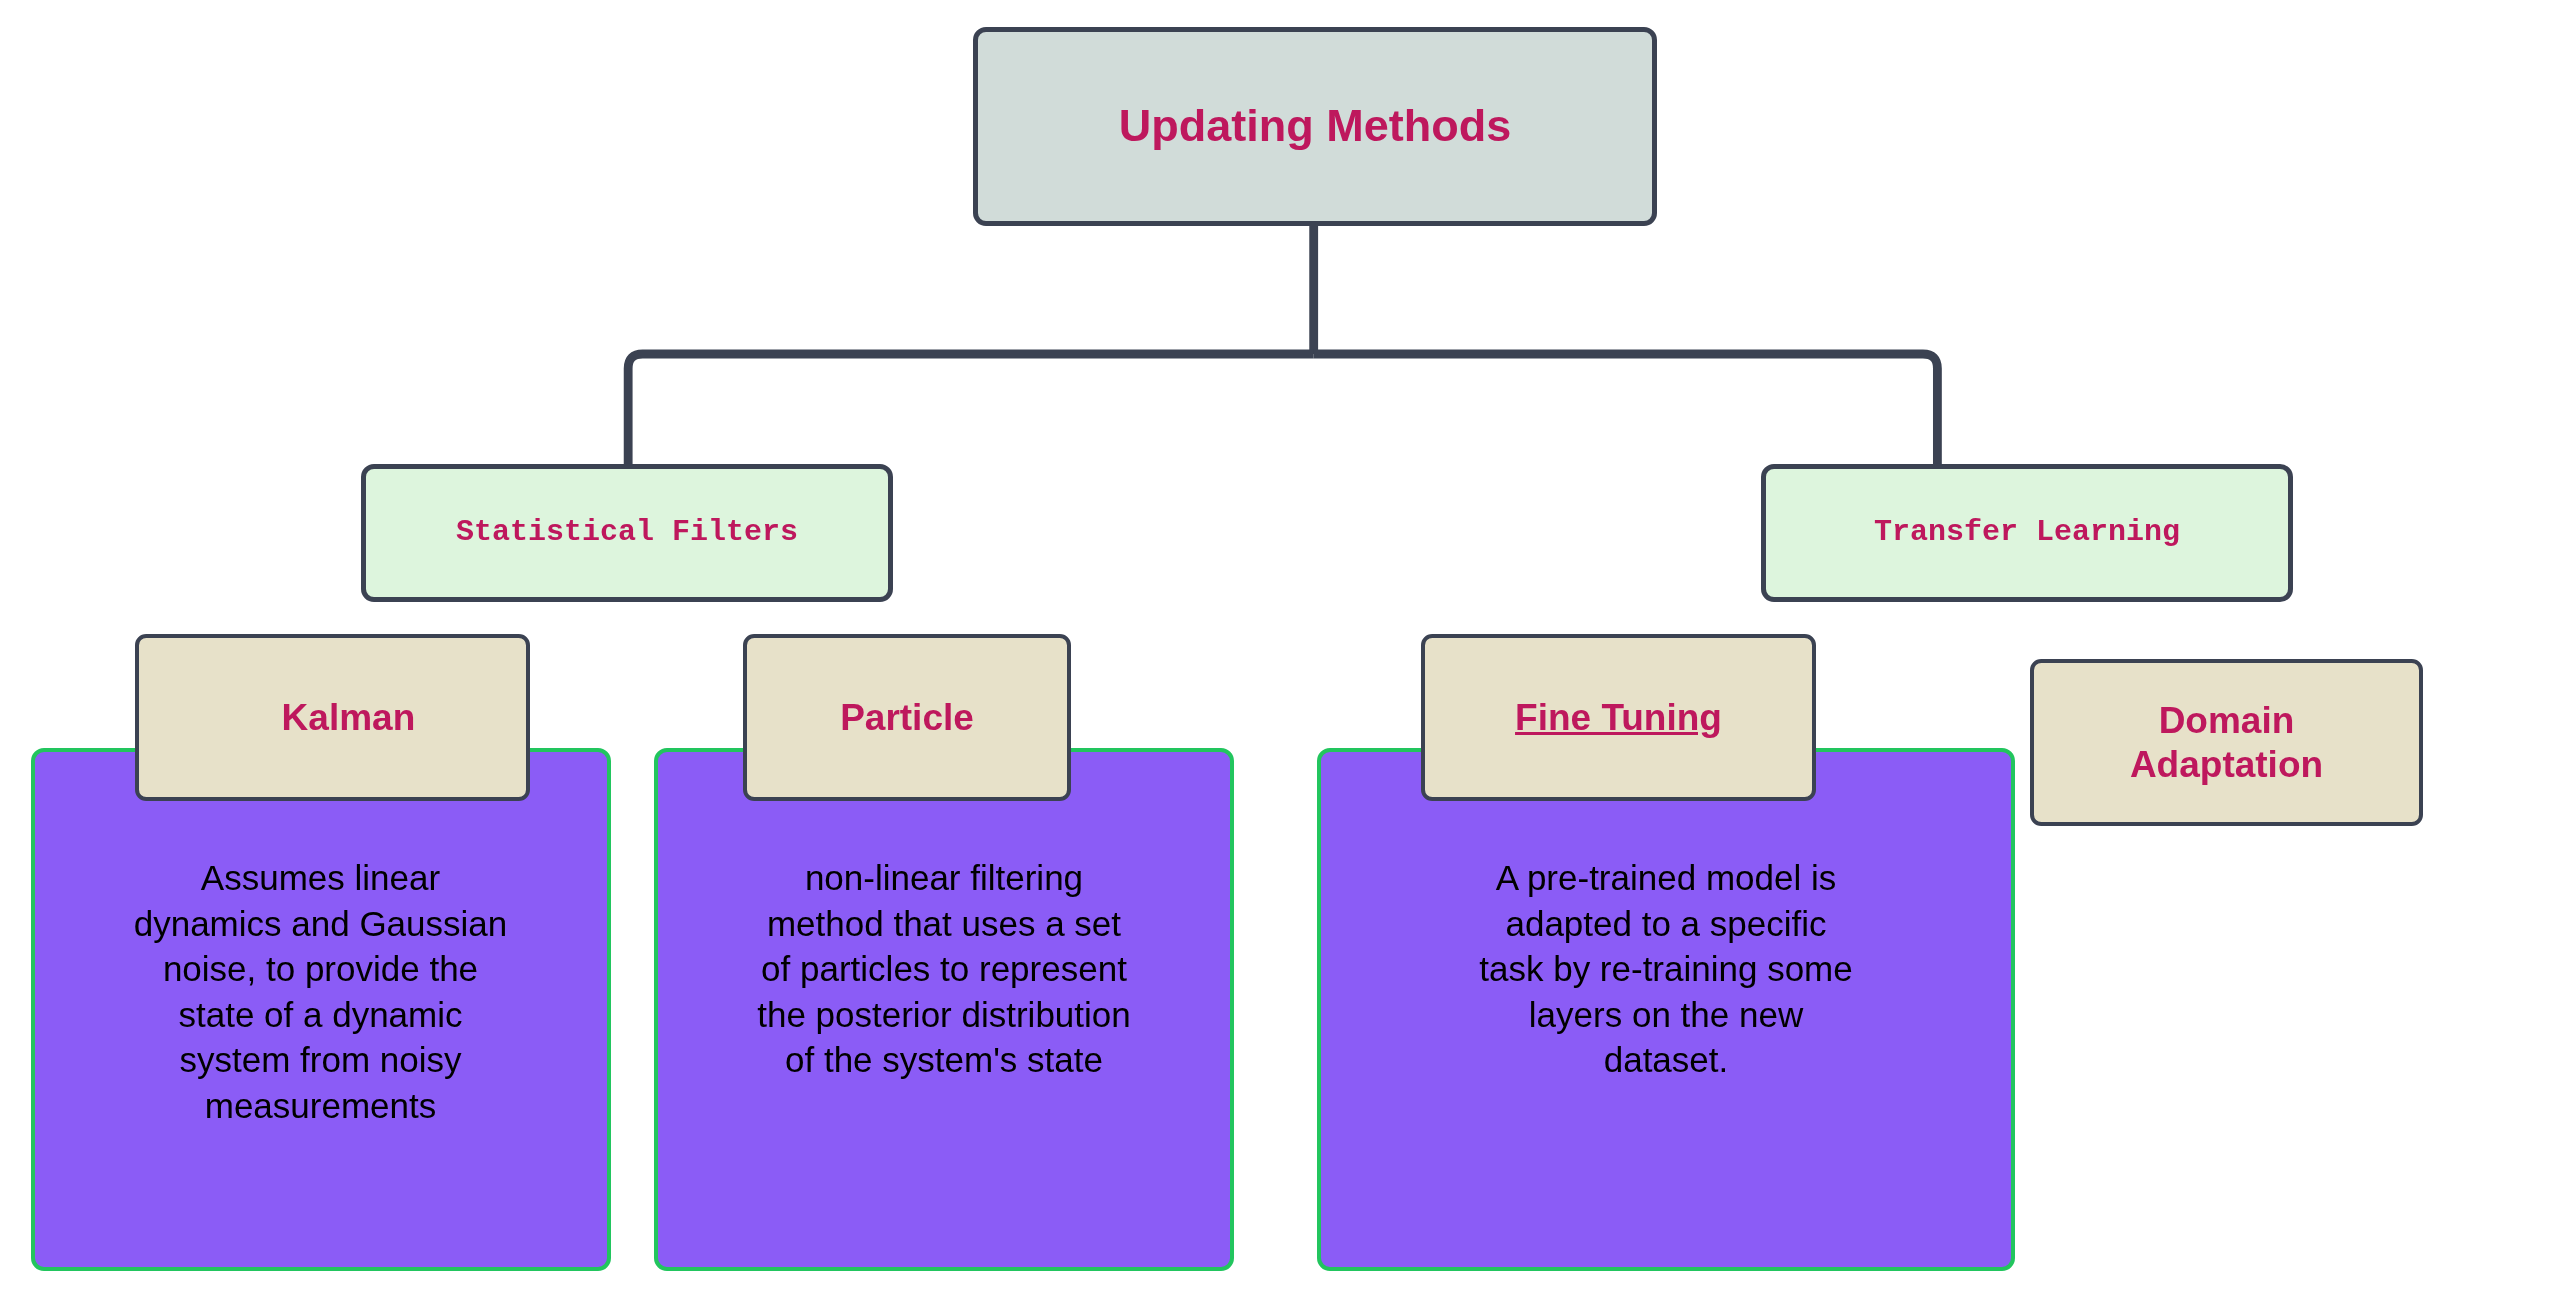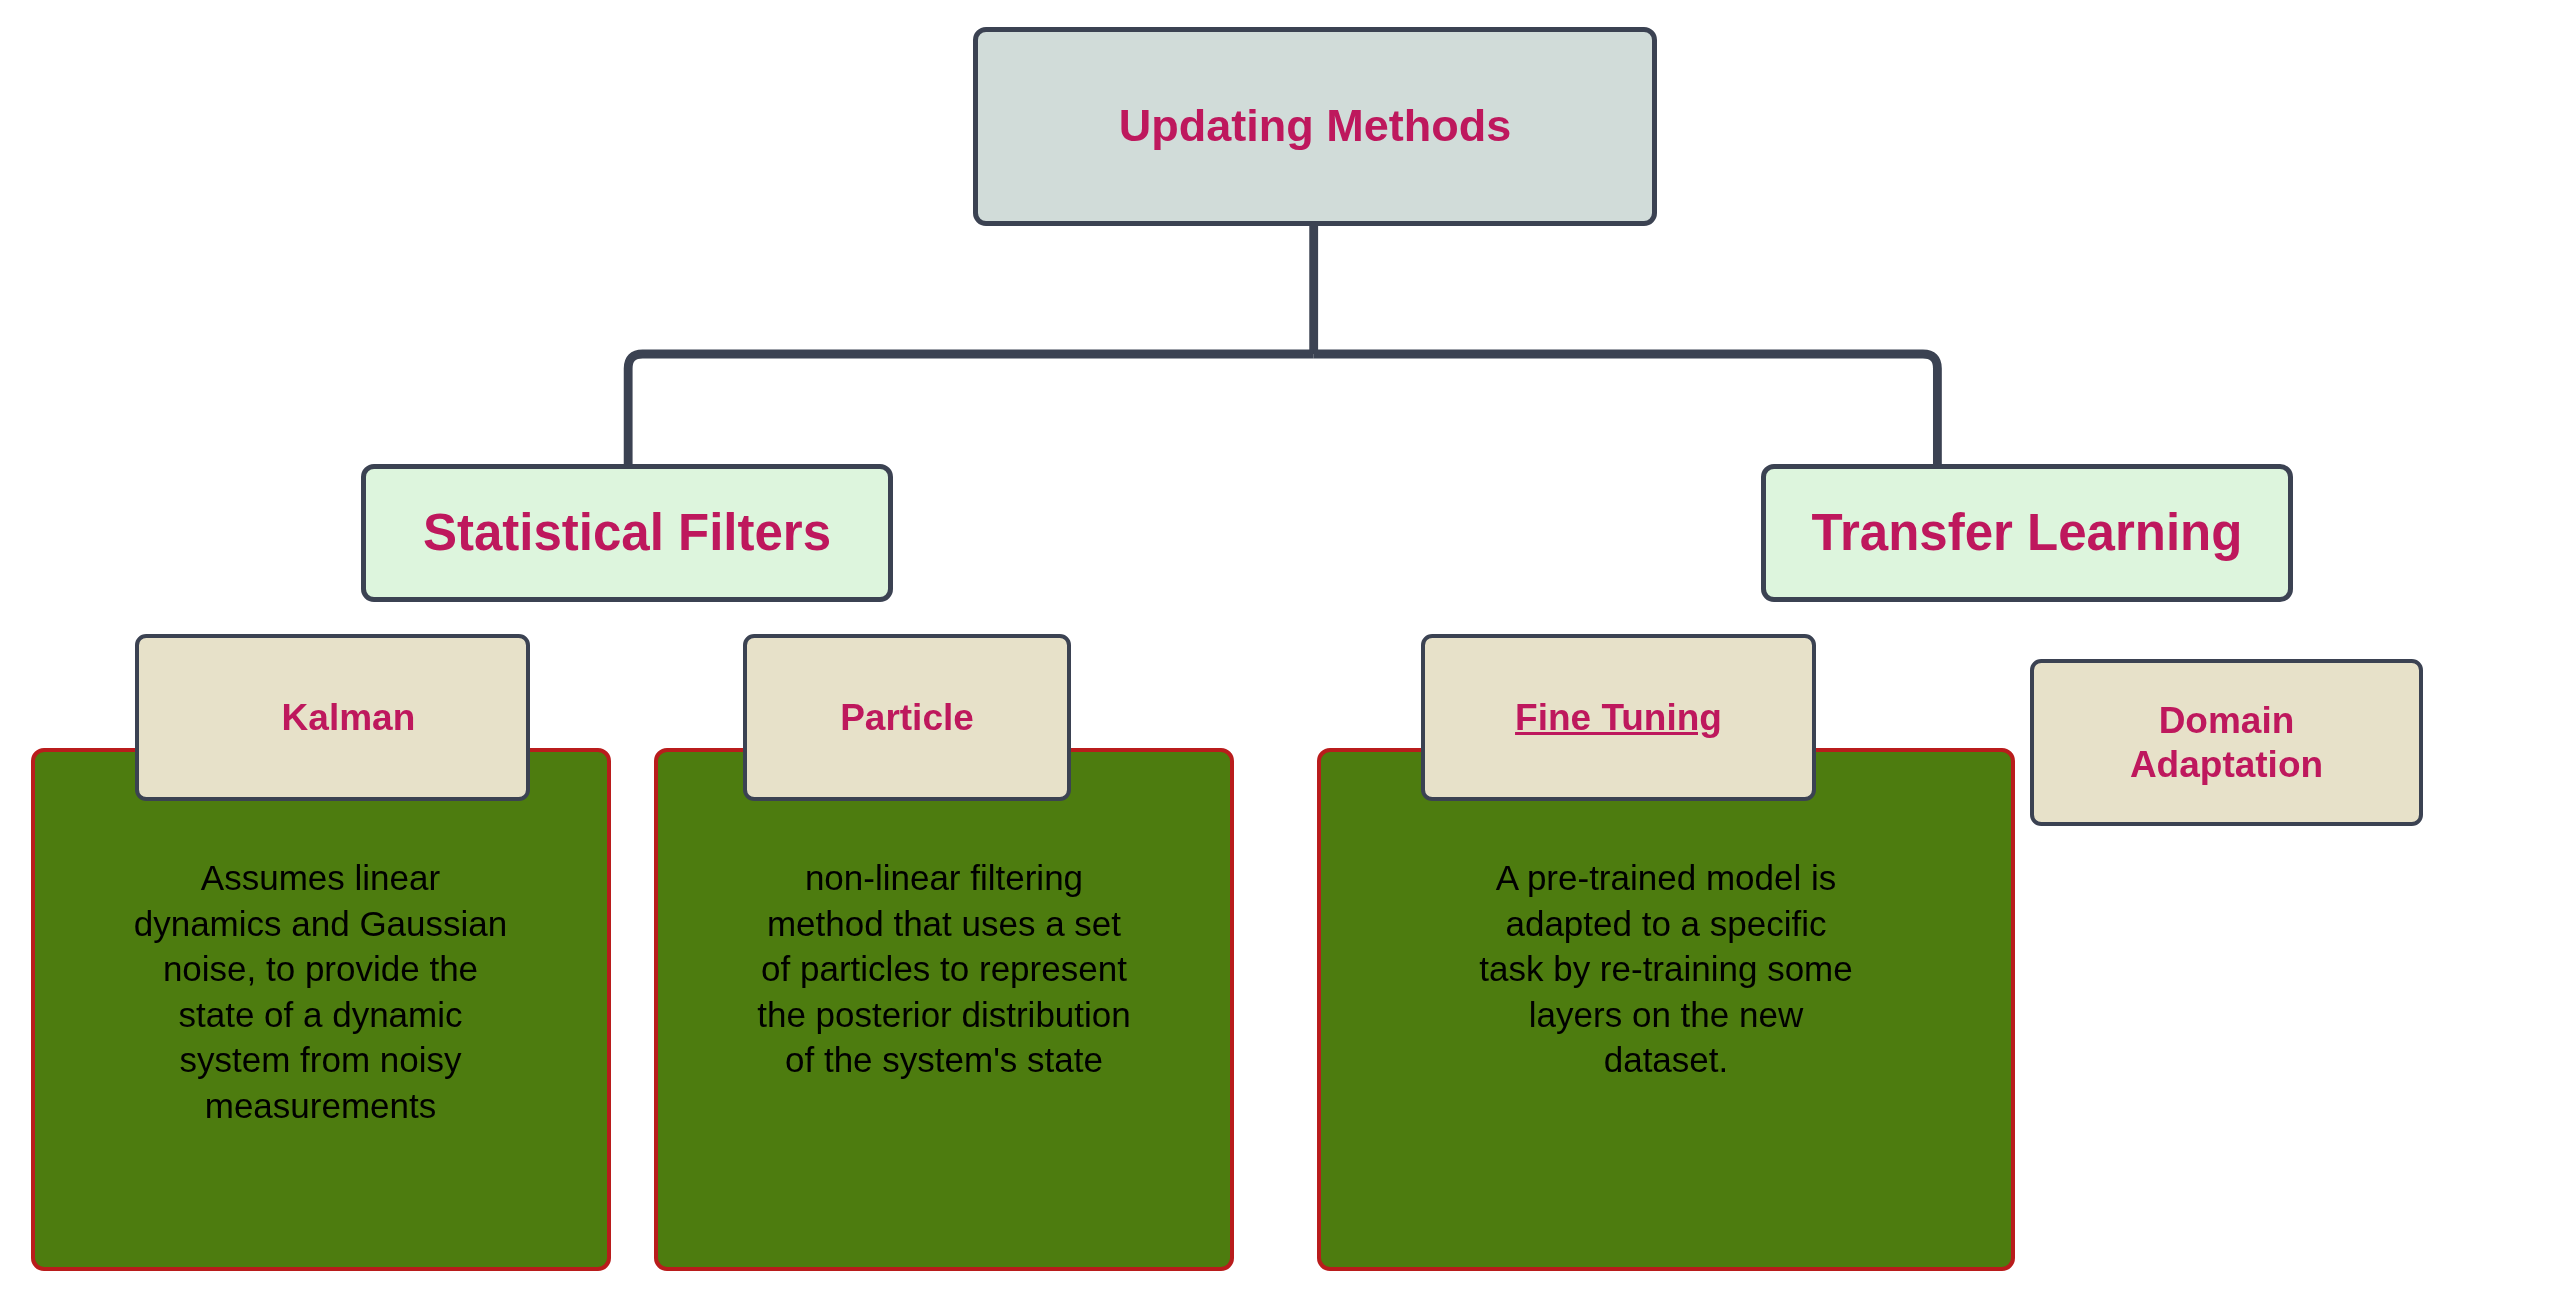--- a/index.html
+++ b/index.html
@@ -43,35 +43,36 @@
     padding: 4.8px 11.2px;
     z-index: 3;
   }
 
   .node-root {
     background: #d1dcd9;
     font-size: 45px;
   }
   .node-branch {
     background: #ddf5dd;
-    font-size: 51px;
+    font-size: 30px;
+    font-family: Liberation Mono, monospace;
   }
   .node-leaf {
     background: #e7e1c9;
     font-size: 37px;
     border-width: 4.8px;
     border-radius: 11.2px;
   }
 
   
   .desc-card {
     position: absolute;
     box-sizing: border-box;
-    background: #4d7c0f;
-    border: 4px solid #b91c1c;
+    background: #8b5cf6;
+    border: 4px solid #22c55e;
     border-radius: 13px;
     z-index: 1;
     display: flex;
     justify-content: center;
   }
   .desc-text {
     font-size: 35px;
     line-height: 1.30;
     color: #000000;
     text-align: center;

